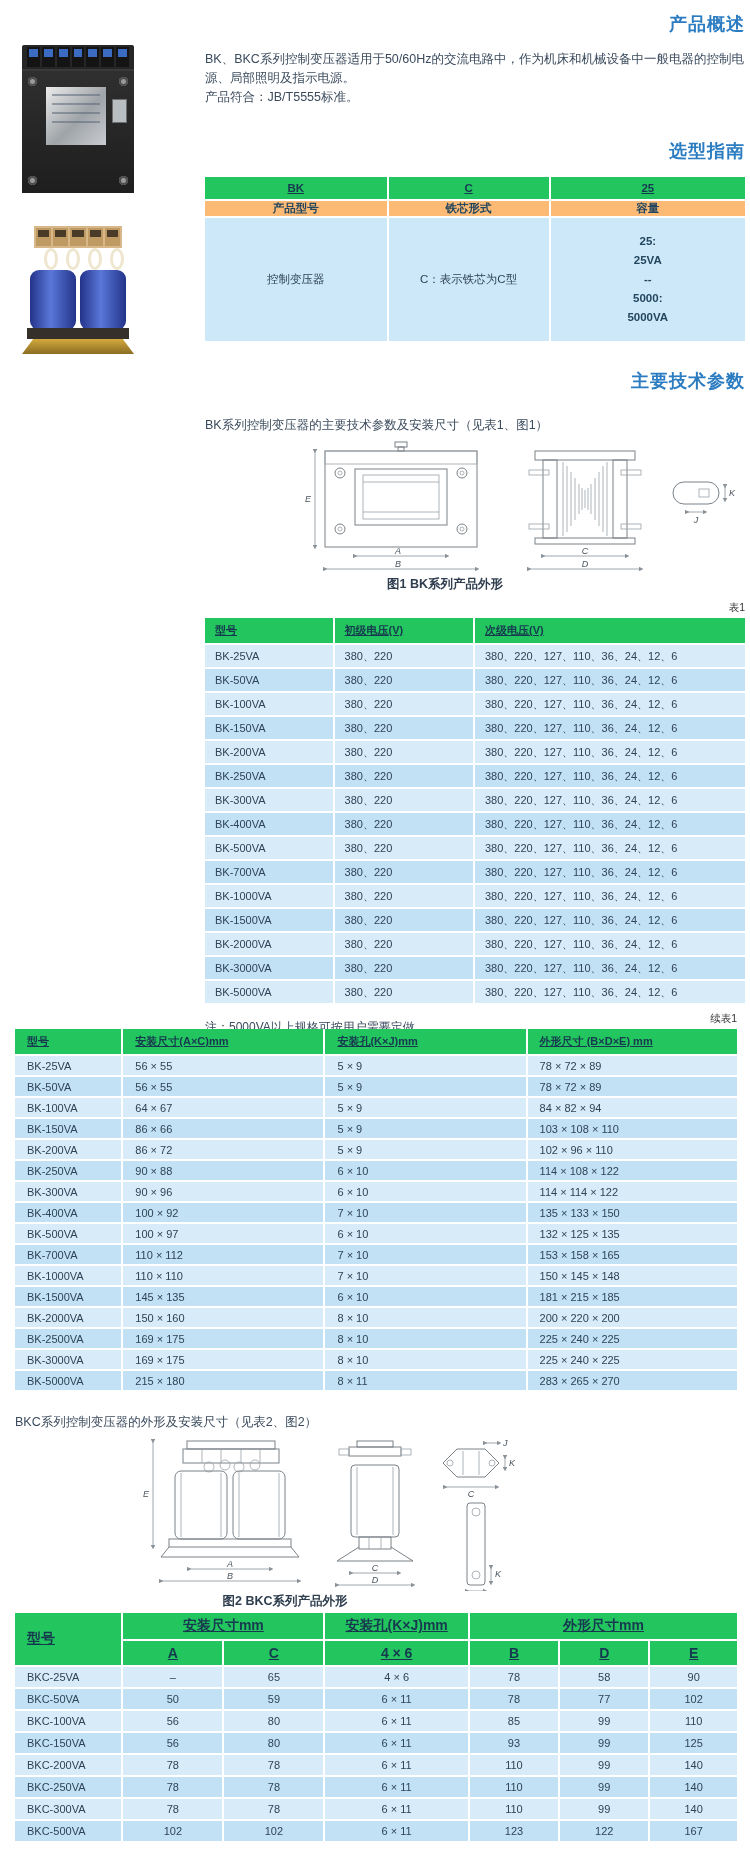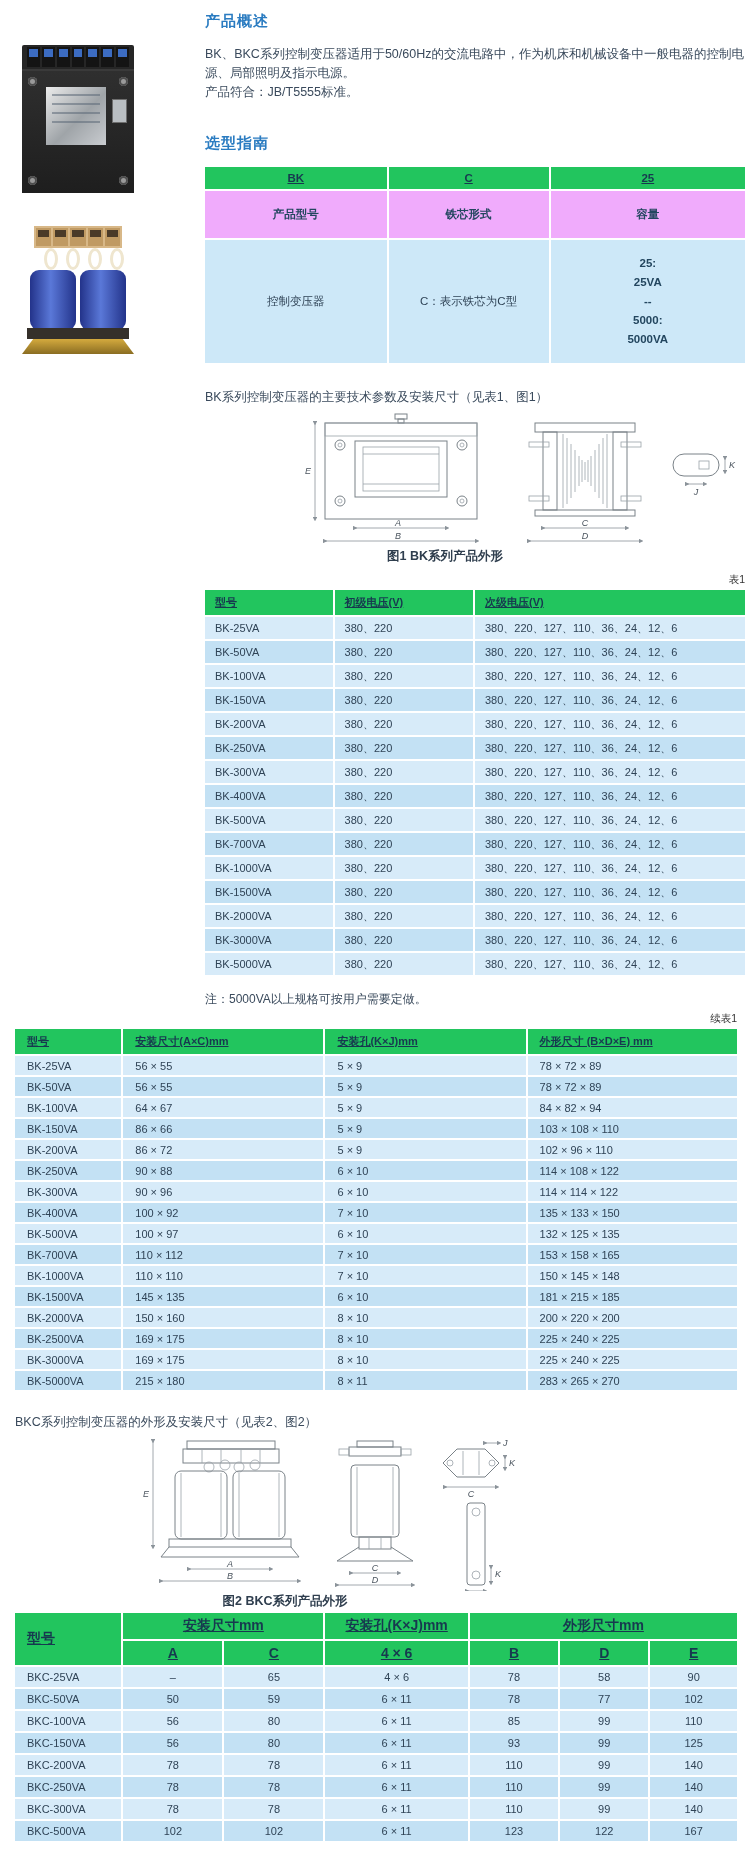--- a/index.html
+++ b/index.html
@@ -1,41 +1,41 @@
 <!DOCTYPE html>
 <html><head>
 <meta charset="utf-8">
 <style>
   html,body{margin:0;padding:0;background:#fff;}
   .page{position:relative;width:750px;height:1866px;background:#ffffff;overflow:hidden;
         font-family:"Liberation Sans","DejaVu Sans",sans-serif;color:#31445a;}
 
   
-  .sec-h{color:#2b7cc1;font-size:15px;font-weight:bold;letter-spacing:1px;margin:0;}
+  .sec-h{color:#2b7cc1;font-size:18px;font-weight:bold;letter-spacing:1px;margin:0;text-align:right;}
   .body-p{font-size:12.5px;line-height:19px;color:#3a4a5c;margin:0;}
   .intro{font-size:12.5px;color:#3a4a5c;margin:0;}
   .note{font-size:12px;color:#3a4a5c;margin:0;}
   .tab-label{font-size:10.5px;color:#333;text-align:right;}
   .fig-cap{font-size:12.5px;color:#2f3e4e;font-weight:bold;text-align:center;}
 
   
   .rcol{position:absolute;left:205px;top:12px;width:540px;}
   .fullsec{position:absolute;left:15px;top:1012px;width:722px;}
 
   
   table{border-collapse:separate;border-spacing:0;width:100%;}
   th,td{border-right:2px solid #fff;border-bottom:2px solid #fff;}
   th:last-child,td:last-child{border-right:none;}
   th{background:#22c55e;color:#17394f;font-weight:bold;text-decoration:underline;}
 
   
   .t-sel{margin-top:14px;}
   .t-sel th{font-size:11.5px;padding:5px 4px;text-align:center;}
   .t-sel td{font-size:11.5px;text-align:center;color:#2f4356;}
-  .t-sel .r2 td{background:#f0abfc;padding:16px 4px;font-weight:bold;color:#23465f;}
+  .t-sel .r2 td{background:#fdba74;padding:0 4px;font-weight:bold;color:#23465f;}
   .t-sel .r3 td{background:#cde8f8;padding:14px 6px;vertical-align:middle;}
   .t-sel col.c1{width:34%}.t-sel col.c2{width:30%}.t-sel col.c3{width:36%}
   .cap-lines div{line-height:19px;font-weight:bold;color:#23465f;}
 
   
   .t1{margin-top:3px;}
   .t1 th{font-size:11px;text-align:left;padding:5px 10px;}
   .t1 td{font-size:11px;padding:3.5px 10px;color:#2f4356;}
   .t1 col.c1{width:24%}.t1 col.c2{width:26%}.t1 col.c3{width:50%}
   .t1 tbody tr:nth-child(odd) td{background:#d7ebf9;}
@@ -178,20 +178,21 @@
             <div>25VA</div>
             <div>--</div>
             <div>5000:</div>
             <div>5000VA</div>
           </div>
         </td>
       </tr>
     </tbody>
       </table>
 
+    <h2 class="sec-h" style="margin-top:26px;">主要技术参数</h2>
     <p class="intro" style="margin-top:24px;">BK系列控制变压器的主要技术参数及安装尺寸（见表1、图1）</p>
 
     <svg class="figwrap" width="540" height="132" viewBox="0 0 540 132" style="margin-top:6px;">
       <defs>
         <marker id="ar1" markerWidth="6" markerHeight="6" refX="3" refY="3" orient="auto">
           <path d="M0,0 L6,3 L0,6 z" fill="#8a9299"></path>
         </marker>
       </defs>
 
       <g transform="translate(120,2)">

